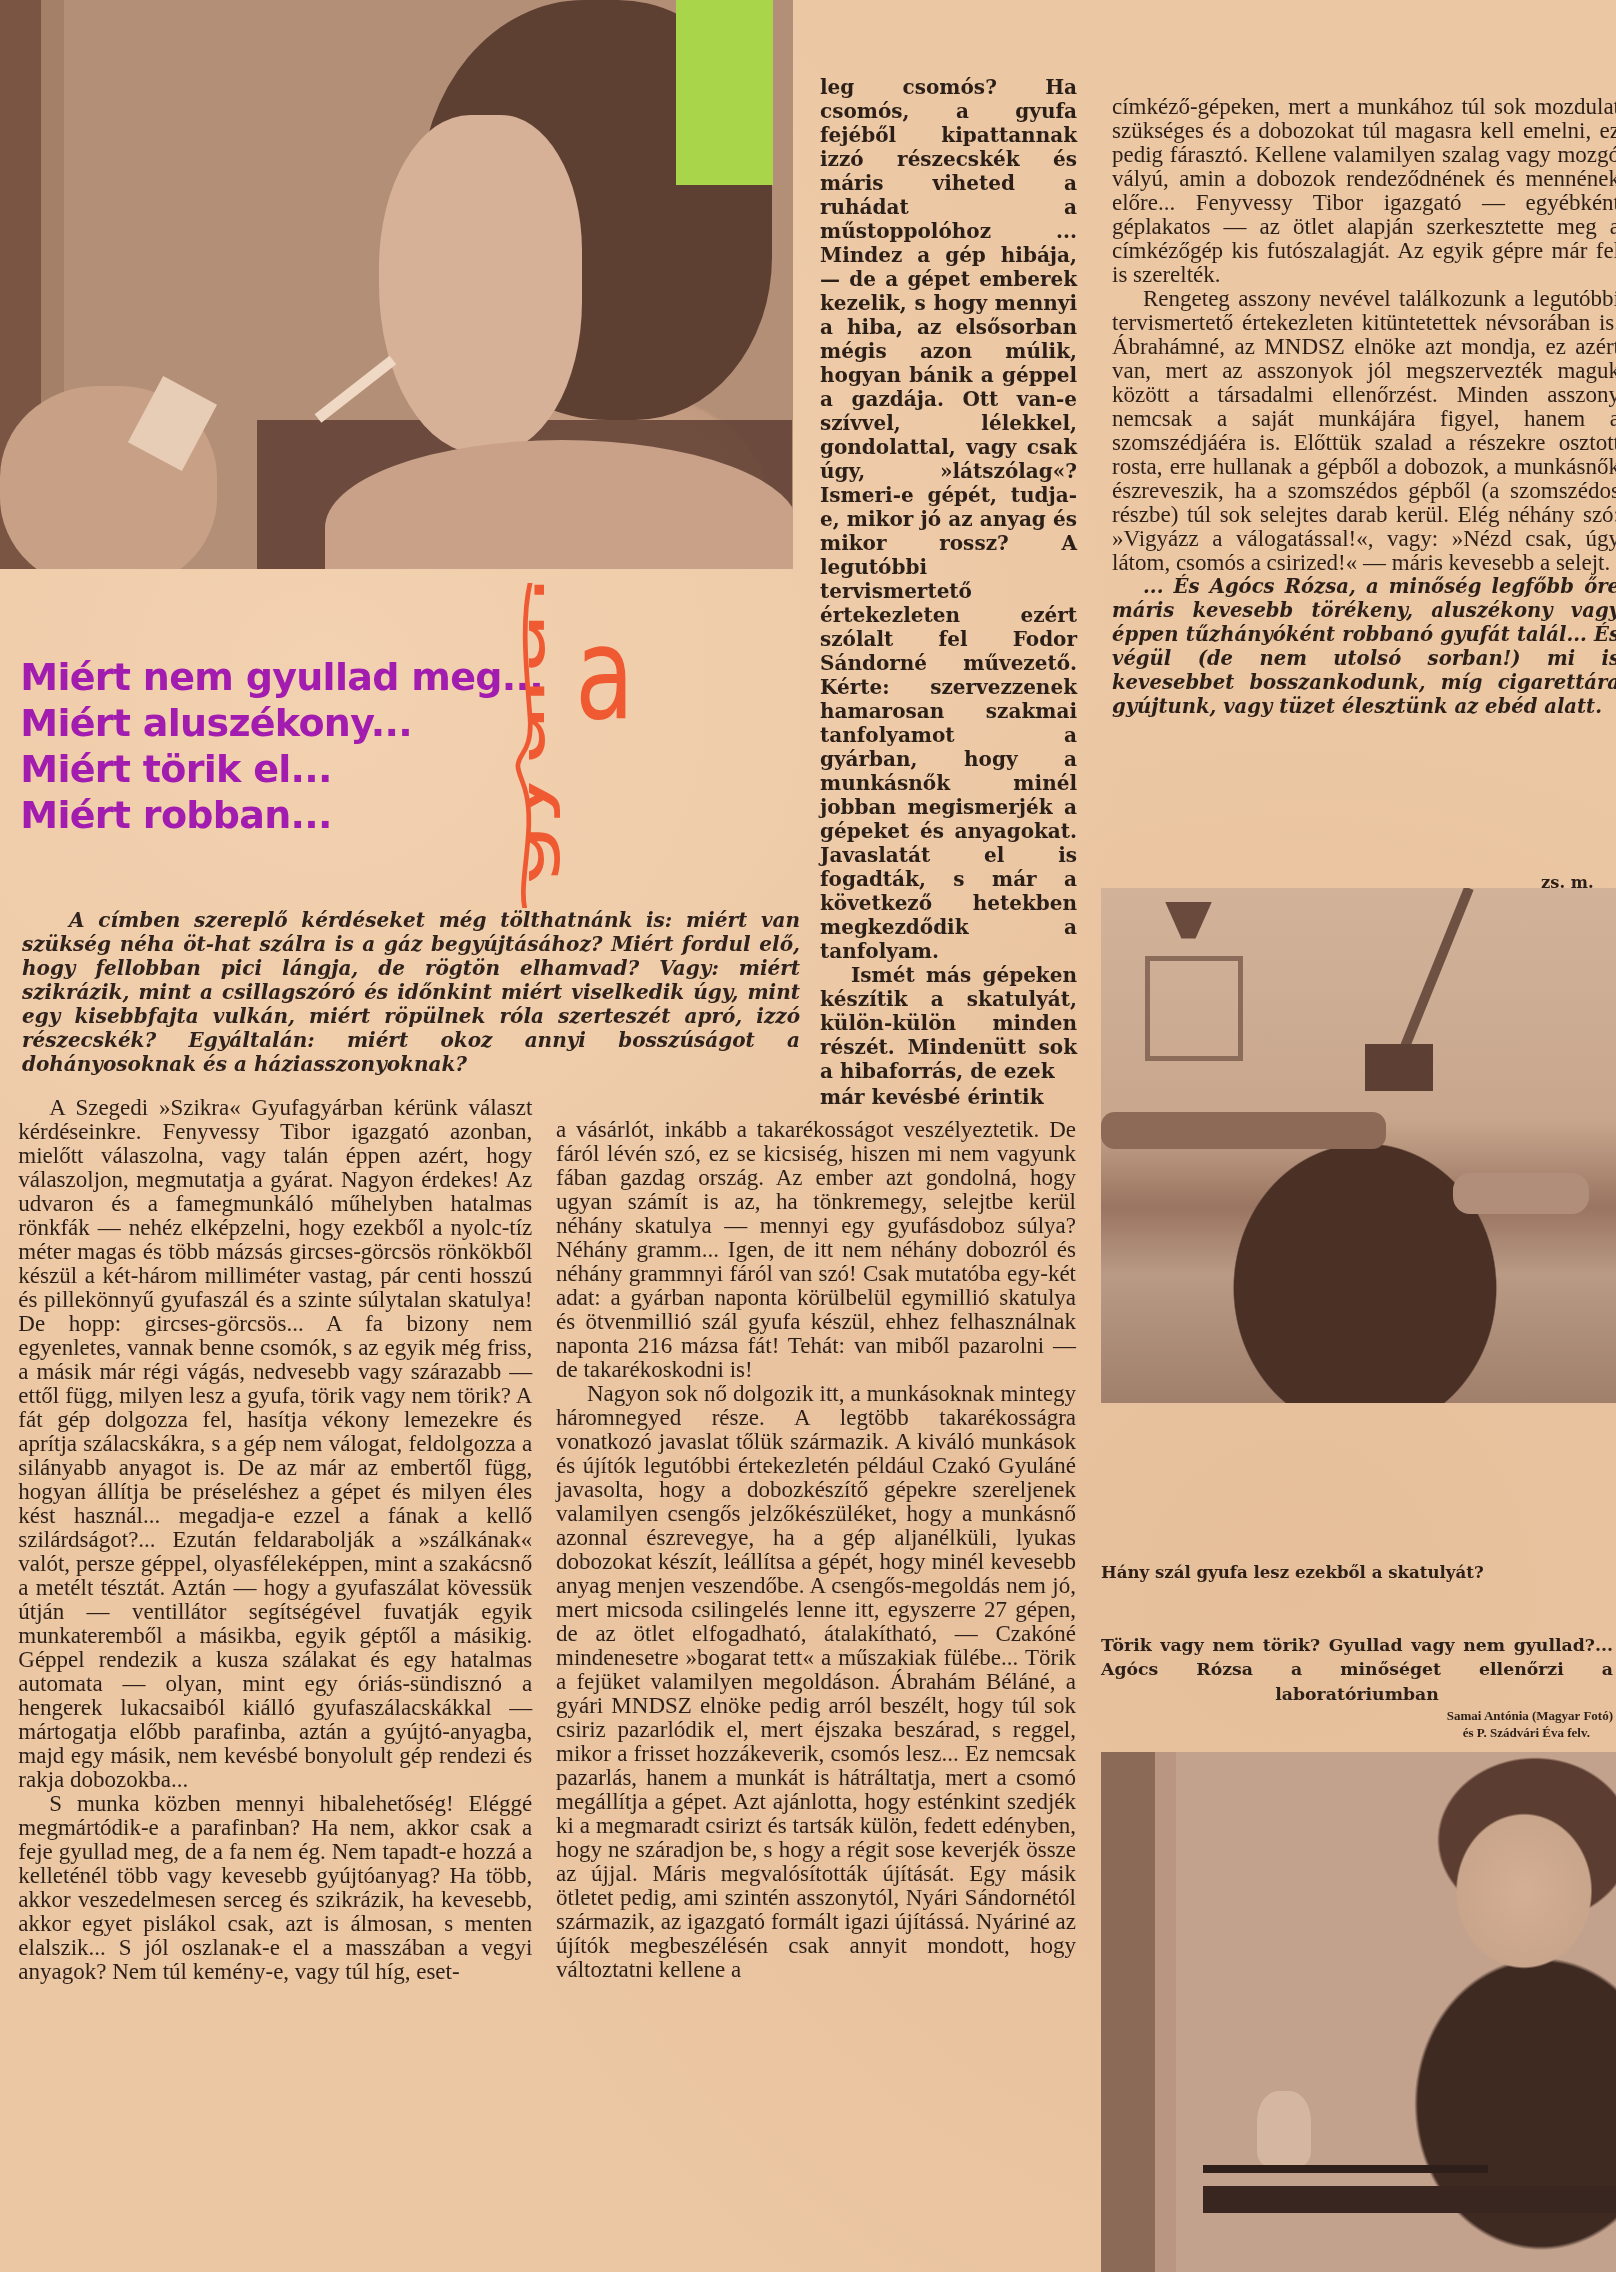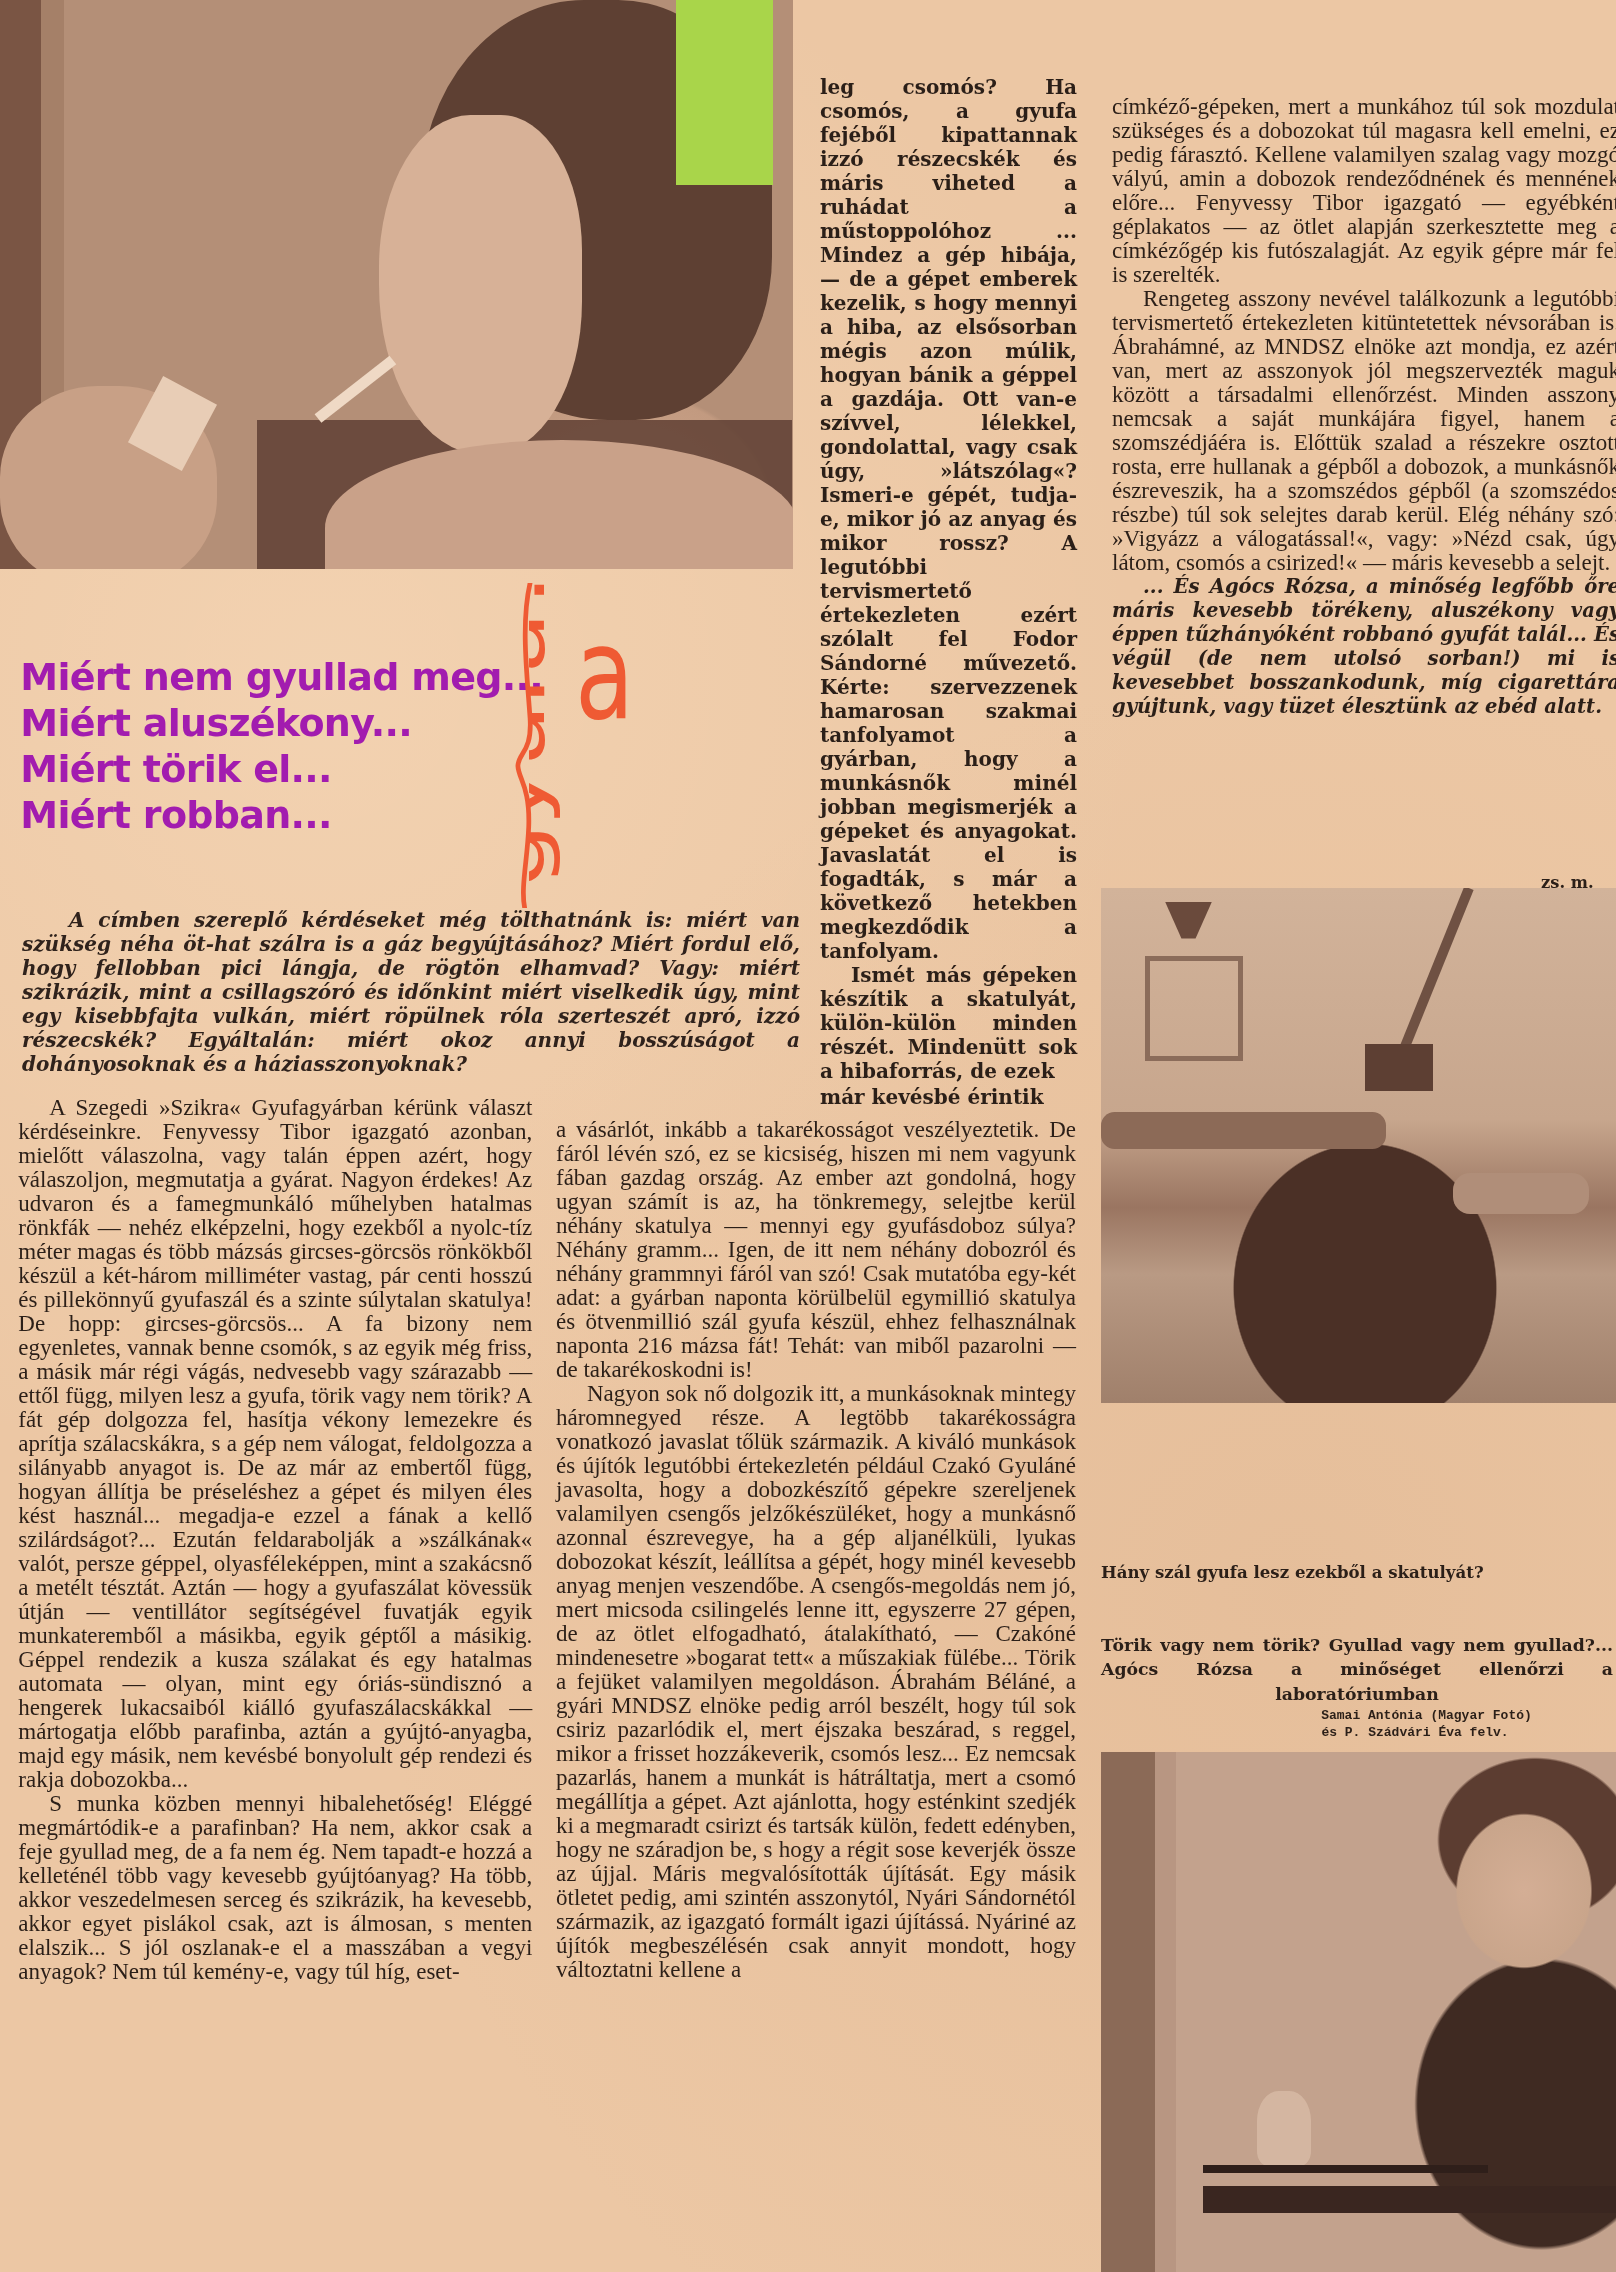--- a/index.html
+++ b/index.html
@@ -65,21 +65,21 @@
   }
   #photo-sawmill .log1 { position:absolute; left:0; top:224px; width:285px; height:37px; background:#8c6a57; border-radius:13.6px; }
   #photo-sawmill .log2 { position:absolute; left:352px; top:285px; width:136px; height:41px; background:#b08e79; border-radius:17px; }
   #photo-sawmill .box { position:absolute; left:264px; top:156px; width:68px; height:47px; background:#5d3f33; }
   #photo-sawmill .lamp { position:absolute; left:64px; top:13.6px; width:47px; height:37px; background:#6a4a3c; clip-path:polygon(0 0,100% 0,65% 100%,35% 100%); }
   #photo-sawmill .belt { position:absolute; left:363px; top:0; width:9.5px; height:183px; background:#6f5143; transform:rotate(22deg); transform-origin:top; }
   #photo-sawmill .frame { position:absolute; left:44px; top:68px; width:88px; height:95px; border:5.4px solid #8b6c5a; }
 
   #caption1 { position:absolute; left:1101px; top:1562px; width:515px; font-family:"DejaVu Serif", serif; font-weight:bold; font-size:16.6px; color:#2b1f18; white-space:nowrap; }
   #caption2 { position:absolute; left:1101px; top:1633px; width:512px; font-family:"DejaVu Serif", serif; font-weight:bold; font-size:17.3px; line-height:24.4px; text-align:justify; text-align-last:center; color:#2b1f18; }
-  #credit { position:absolute; left:1240px; top:1707px; width:373px; font-family:Liberation Mono, monospace; font-weight:bold; font-size:13px; line-height:17px; text-align:center; color:#2b1f18; }
+  #credit { position:absolute; left:1240px; top:1707px; width:373px; font-family:Liberation Serif, serif; font-weight:bold; font-size:13px; line-height:17px; text-align:right; color:#2b1f18; }
   #credit div:nth-child(2) { padding-right:23px; }
 
   
   #photo-lab {
     left:1101px; top:1752px; width:515px; height:521px;
     background:
       radial-gradient(ellipse 95px 108px at 423px 139px, #d4ae95 0, #c9a58b 70%, rgba(0,0,0,0) 72%),
       radial-gradient(ellipse 136px 115px at 434px 88px, #5c3d31 0, #5c3d31 70%, rgba(0,0,0,0) 72%),
       radial-gradient(ellipse 176px 203px at 440px 352px, #3f2a22 0, #3f2a22 70%, rgba(0,0,0,0) 72%),
       linear-gradient(90deg, #8b6a57 0, #8b6a57 54px, #b89682 54px, #b89682 75px, #c3a28d 75px);

